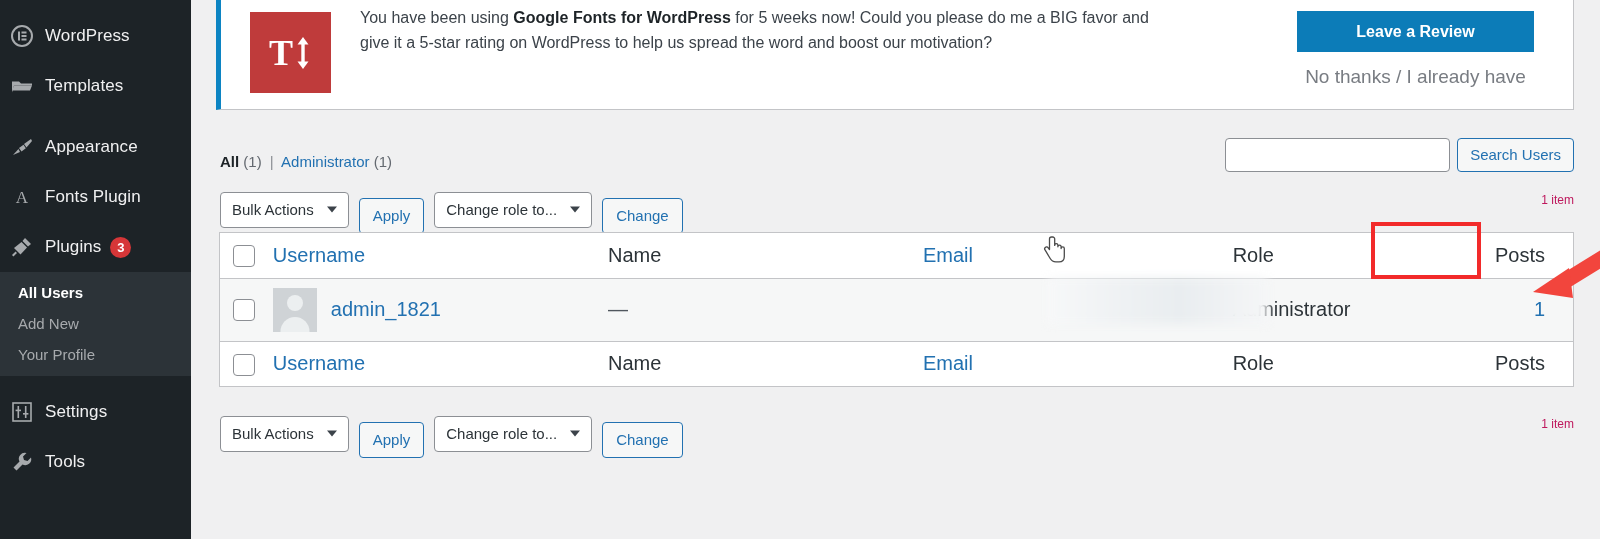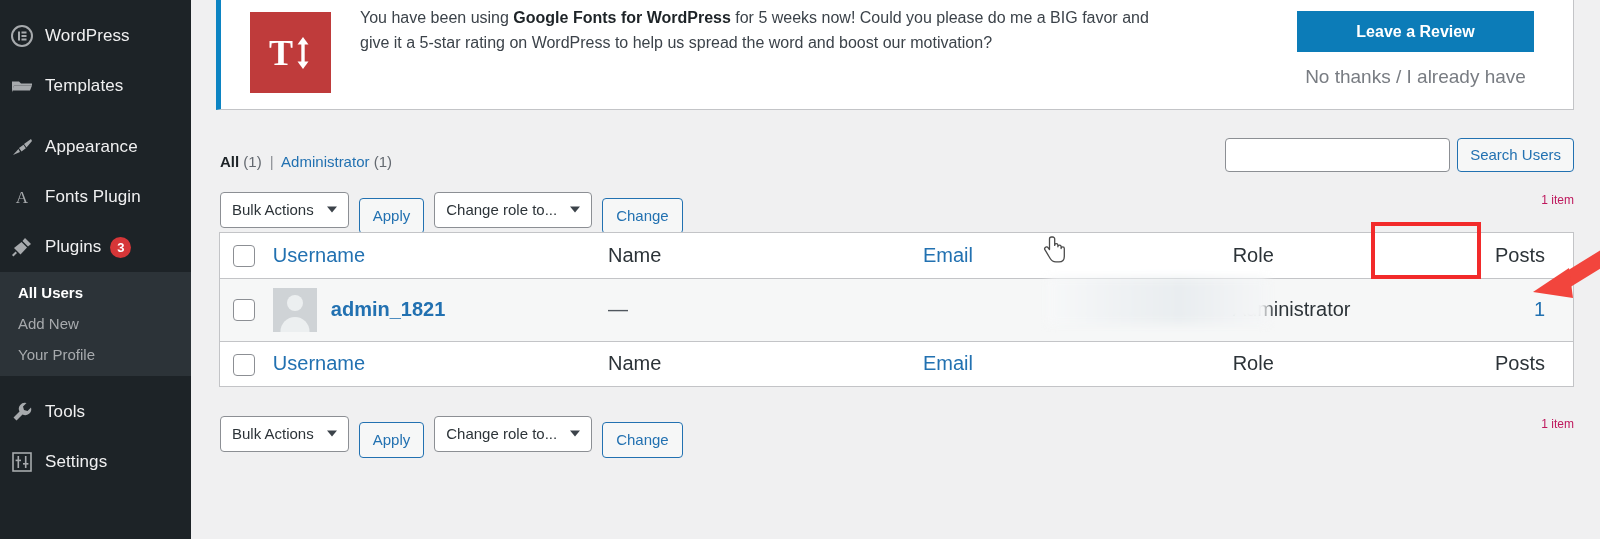--- a/index.html
+++ b/index.html
@@ -267,21 +267,21 @@
     width: 16px; height: 16px; border-radius: 50%;
     background: #eceff0;
   }
   .avatar .body {
     position: absolute; left: 50%; bottom: -9px;
     transform: translateX(-50%);
     width: 29px; height: 24px;
     border-radius: 15px 15px 0 0;
     background: #eceff0;
   }
-  .username-link { color: #2271b1; font-weight: 700; cursor: pointer; }
+  .username-link { color: #2271b1; font-weight: 400; cursor: pointer; }
   .dash { color: #50575e; }
   .role-val { color: #2c3338; }
   .posts-val { color: #2271b1; cursor: pointer; }
 
   
   #email-redaction {
     position: absolute;
     left: 857px; top: 278px;
     width: 220px; height: 46px;
     background: linear-gradient(90deg,#f7f8f9 0%,#eef1f3 35%,#e9edf0 60%,#f5f6f7 100%);
@@ -379,37 +379,37 @@
       <span class="submenu-item current">All Users</span>
       <span class="submenu-item">Add New</span>
       <span class="submenu-item">Your Profile</span>
     </div>
 
     <div class="menu-gap"></div>
 
     <div class="menu-item">
       <span class="mi-icon">
         <svg width="22" height="22" viewBox="0 0 22 22">
-            <path d="M15.5 2 A6 6 0 0 0 8.5 10.5 L2.5 16.5 L5.5 19.5 L11.5 13.5 A6 6 0 0 0 20 6.5 L16.5 10 L13 9 L12 5.5 Z" fill="#a7aaad"></path>
-          </svg>
-      </span>
-      <span class="mi-label">Tools</span>
-    </div>
-
-    <div class="menu-item">
-      <span class="mi-icon">
-        <svg width="22" height="22" viewBox="0 0 22 22">
             <rect x="2" y="2" width="18" height="18" fill="none" stroke="#a7aaad" stroke-width="1.6"></rect>
             <rect x="6.5" y="5" width="1.6" height="12" fill="#a7aaad"></rect>
             <rect x="4.6" y="8.6" width="5.4" height="1.6" fill="#a7aaad"></rect>
             <rect x="13.9" y="5" width="1.6" height="12" fill="#a7aaad"></rect>
             <rect x="12" y="12" width="5.4" height="1.6" fill="#a7aaad"></rect>
           </svg>
       </span>
       <span class="mi-label">Settings</span>
+    </div>
+
+    <div class="menu-item">
+      <span class="mi-icon">
+        <svg width="22" height="22" viewBox="0 0 22 22">
+            <path d="M15.5 2 A6 6 0 0 0 8.5 10.5 L2.5 16.5 L5.5 19.5 L11.5 13.5 A6 6 0 0 0 20 6.5 L16.5 10 L13 9 L12 5.5 Z" fill="#a7aaad"></path>
+          </svg>
+      </span>
+      <span class="mi-label">Tools</span>
     </div>
 
     <div class="menu-gap"></div>
 
   </div>
 
   <div id="main">
 
     <div id="notice">
       <div id="notice-logo">

